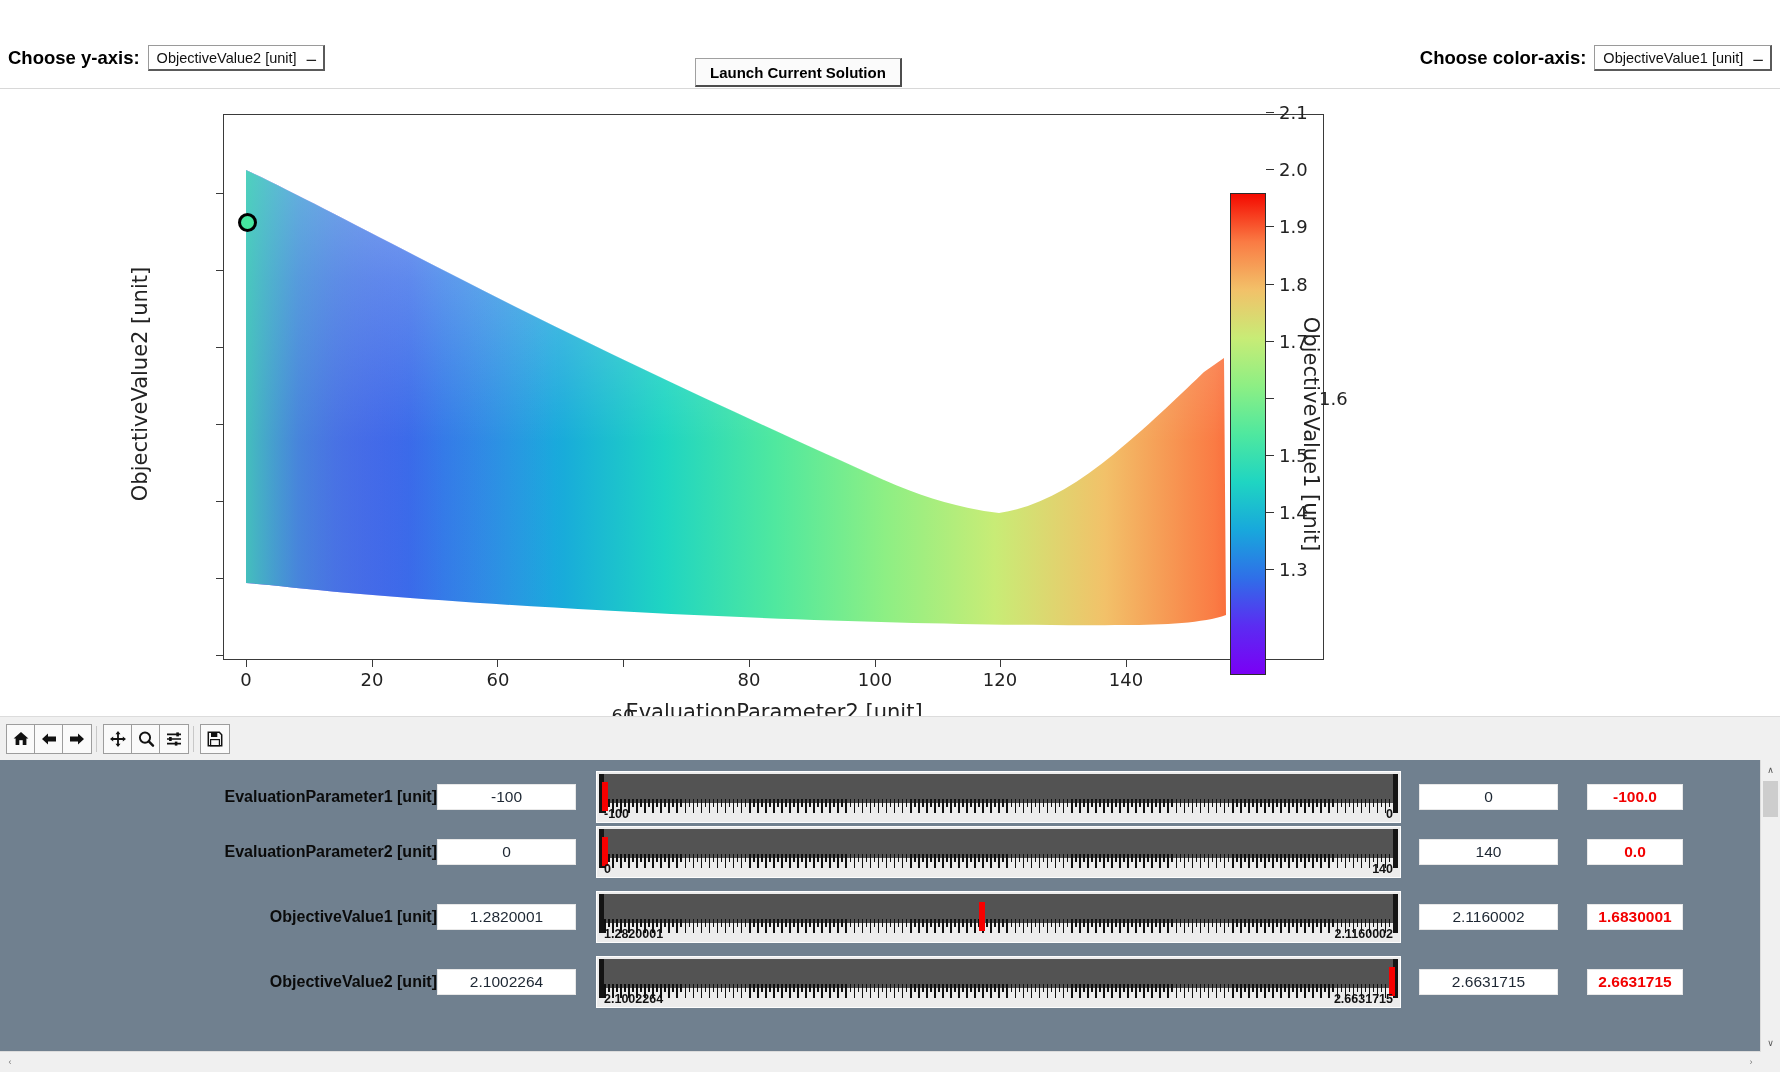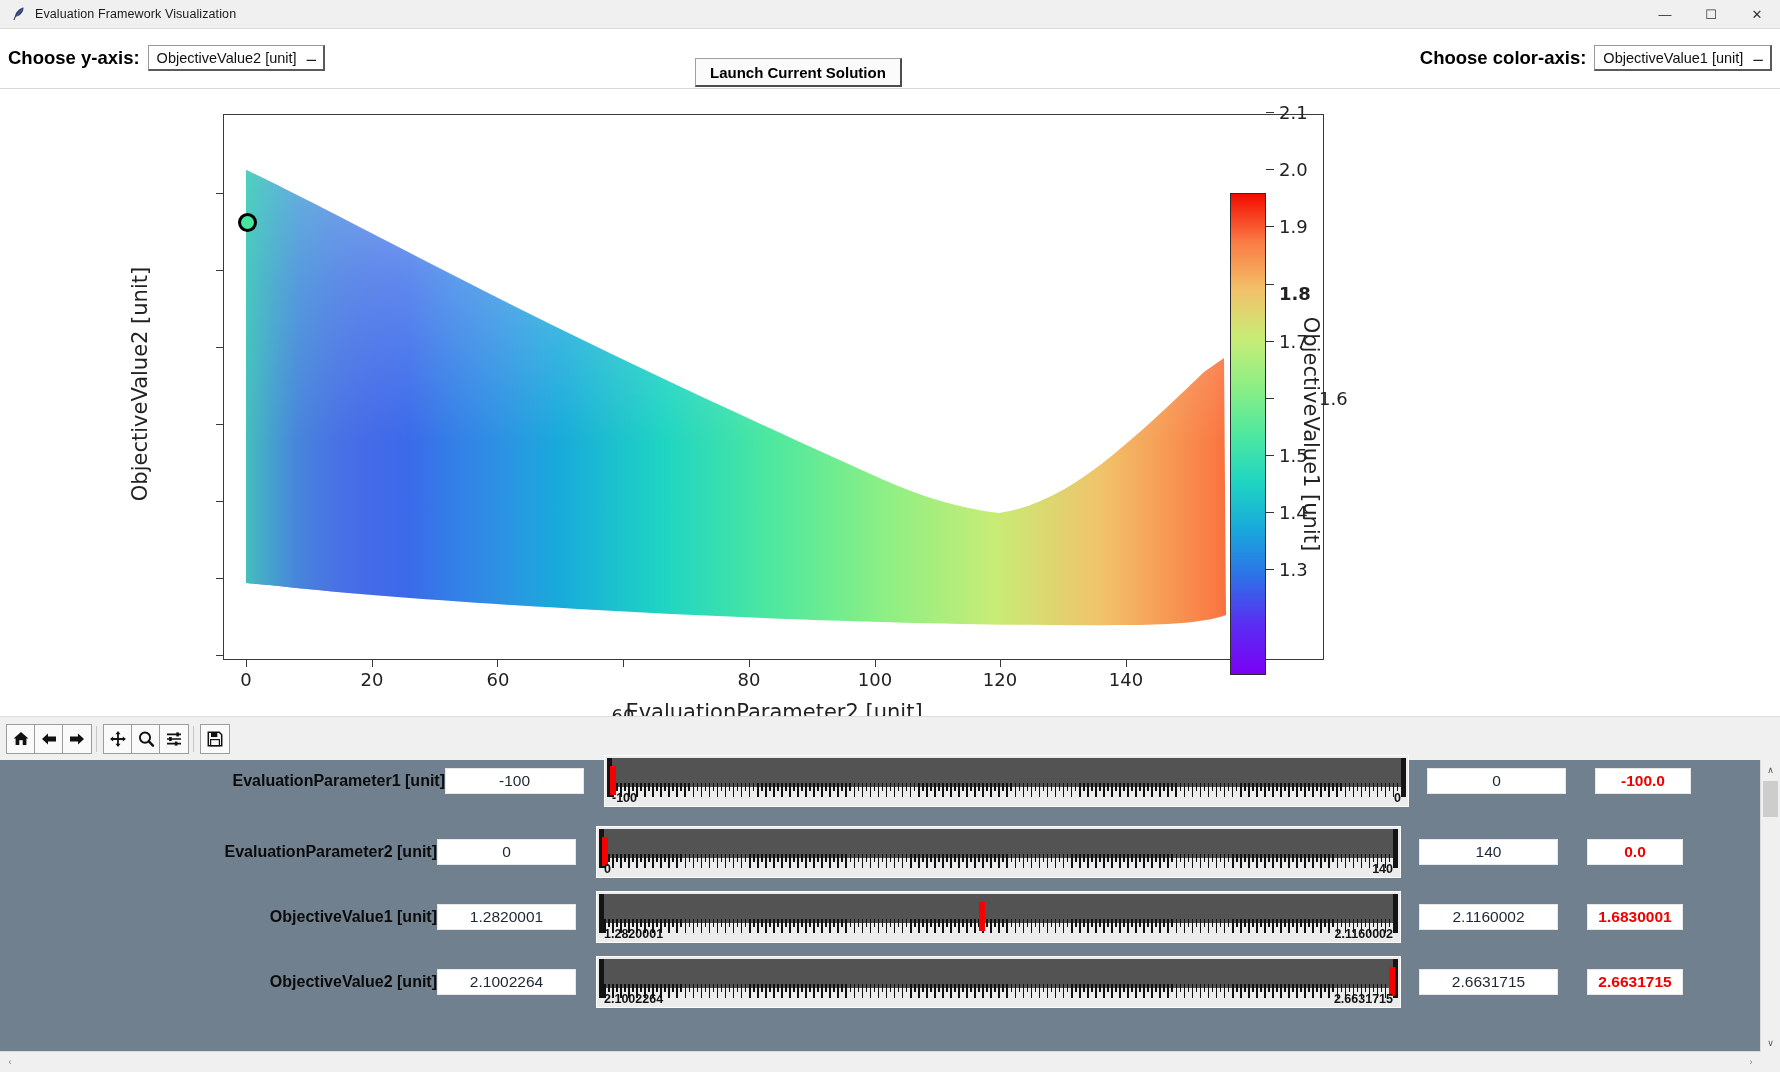--- a/index.html
+++ b/index.html
@@ -169,34 +169,20 @@
     display:flex;align-items:center;justify-content:space-between;
   }
   .hs-arrow{width:20px;height:20px;display:flex;align-items:center;justify-content:center;font-size:9px;color:#777;}
   .corner{position:absolute;right:0;bottom:0;width:19px;height:20px;background:#f0f0f0;}
 </style>
 </head>
 <body>
 
 <div class="app">
 
-  <div class="titlebar">
-    <div class="tb-icon">
-      <svg width="16" height="16" viewBox="0 0 16 16">
-        <path d="M12.5 1.5 C9 2 5 5.5 4 10 L2.4 13.8 L3.4 14.3 L5 10.6 C9.5 9.8 12.8 5.6 12.5 1.5 Z" fill="#2b3f6b"></path>
-        <path d="M11.5 3 C9 5 7 8 5.6 10.4" stroke="#7a8ab5" stroke-width="0.7" fill="none"></path>
-      </svg>
-    </div>
-    <div class="tb-title">Evaluation Framework Visualization</div>
-    <div class="tb-btns">
-      <div class="tb-btn">—</div>
-      <div class="tb-btn">☐</div>
-      <div class="tb-btn close">✕</div>
-    </div>
-  </div>
 
   <div class="topstrip">
 
     <div class="combo-wrap" style="left:8px;top:16px;">
       <span class="lbl-bold">Choose y-axis:</span>
       <span class="combo">
         <span>ObjectiveValue2 [unit]</span>
         <span class="arrow">⚊</span>
       </span>
     </div>
@@ -345,21 +331,21 @@
       <div class="cbtick" style="top:195px;"></div>
       <div class="cbtick" style="top:252px;"></div>
       <div class="cbtick" style="top:309px;"></div>
       <div class="cbtick" style="top:366px;"></div>
       <div class="cbtick" style="top:423px;"></div>
       <div class="cbtick" style="top:480px;"></div>
 
       <div class="cblab" style="top:13px;">2.1</div>
       <div class="cblab" style="top:70px;">2.0</div>
       <div class="cblab" style="top:127px;">1.9</div>
-      <div class="cblab" style="top:194px;font-weight:bold;">1.8</div>
+      <div class="cblab" style="top:185px;">1.8</div>
       <div class="cblab" style="top:242px;">1.7</div>
       <div class="cblab" style="top:299px;margin-left:40px;">1.6</div>
       <div class="cblab" style="top:356px;">1.5</div>
       <div class="cblab" style="top:413px;">1.4</div>
       <div class="cblab" style="top:470px;">1.3</div>
     </div>
 
     <div class="cblabel">ObjectiveValue1 [unit]</div>
   </div>
 
@@ -407,21 +393,21 @@
         <rect x="5" y="2.6" width="6.3" height="4.4" fill="#111"></rect>
         <rect x="4.6" y="9.6" width="8.8" height="6.1" fill="none" stroke="#111" stroke-width="1.2"></rect>
       </svg>
     </div>
 
   </div>
 
   <div class="panel">
     <div class="panel-inner">
 
-      <div class="row" style="top:4px;margin-left:8px;">
+      <div class="row" style="top:20px;">
         <div class="row-lbl">EvaluationParameter1 [unit]</div>
         <div class="fld val">-100</div>
         <div class="slider" style="top:-9px;">
           <div class="sl-trough"></div>
           <div class="sl-cap" style="left:2px;"></div>
           <div class="sl-cap" style="right:2px;"></div>
           <div class="sl-ticks"></div>
           <div class="sl-ticks2"></div>
           <div class="sl-red" style="left:5px;"></div>
           <div class="sl-min">-100</div>

